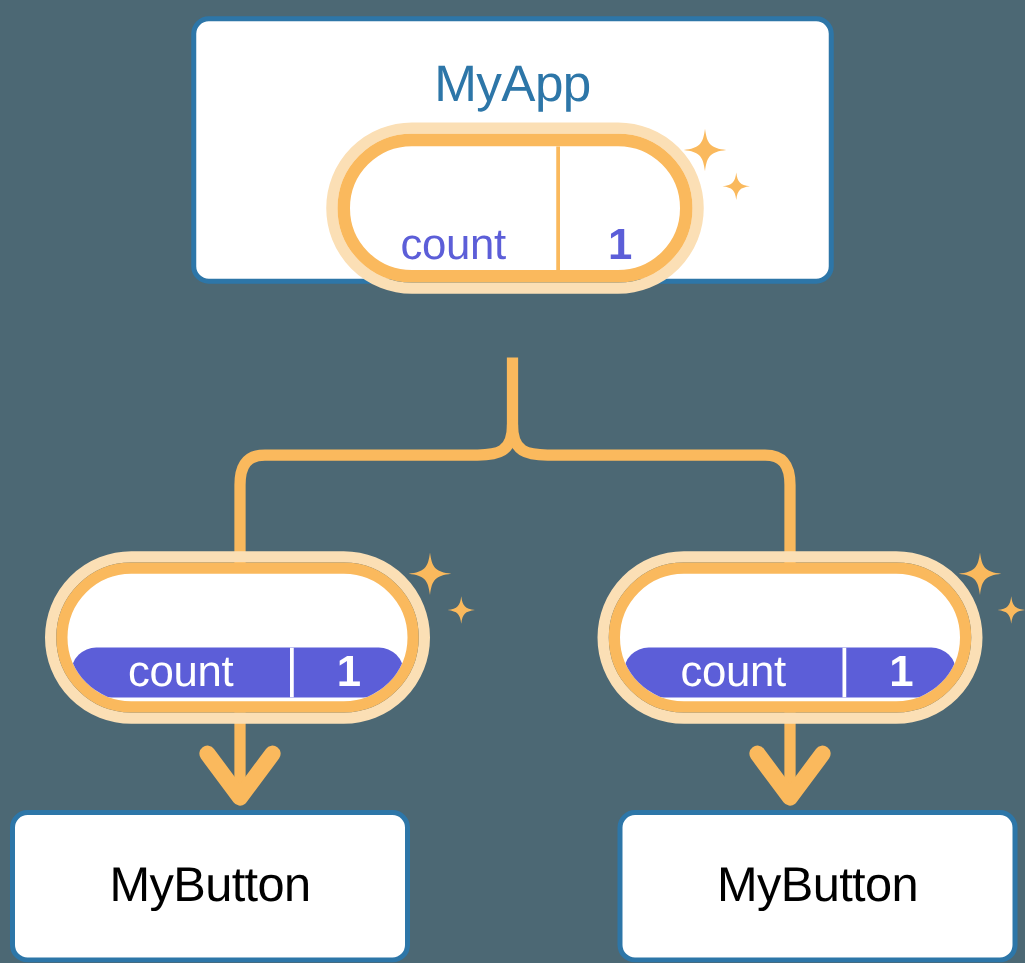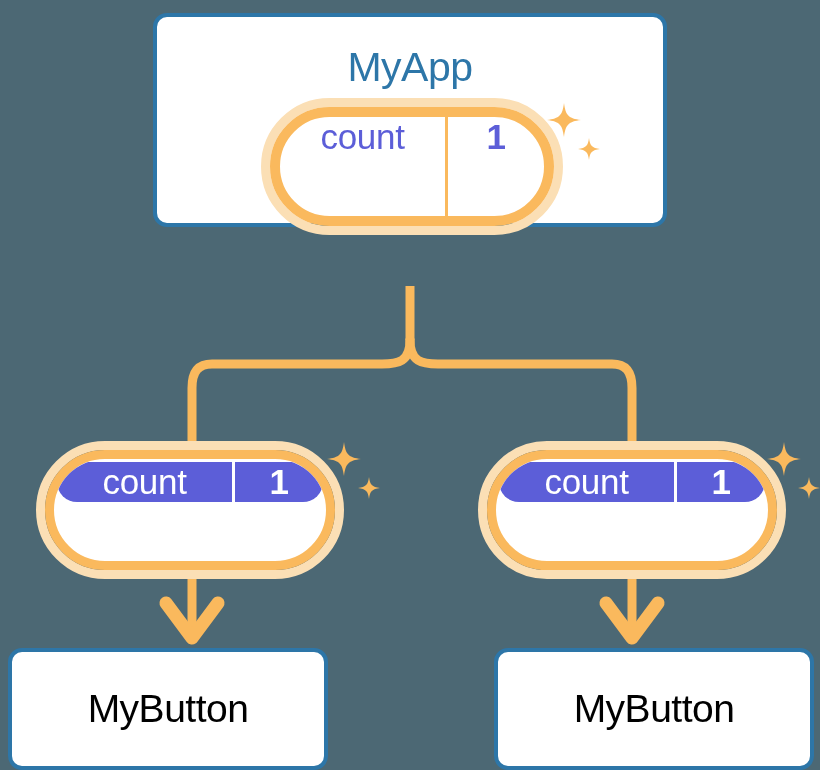--- a/index.html
+++ b/index.html
@@ -60,21 +60,21 @@
   
   .pill-wrap {
     position: absolute;
     z-index: 6;
   }
   .pill {
     position: relative;
     box-sizing: border-box;
     border-radius: 999px;
     display: flex;
-    align-items: flex-start;
+    align-items: flex-end;
     overflow: hidden;
   }
   
   .pill-halo {
     position: absolute;
     border-radius: 999px;
     background: transparent;
     box-sizing: border-box;
   }
 

